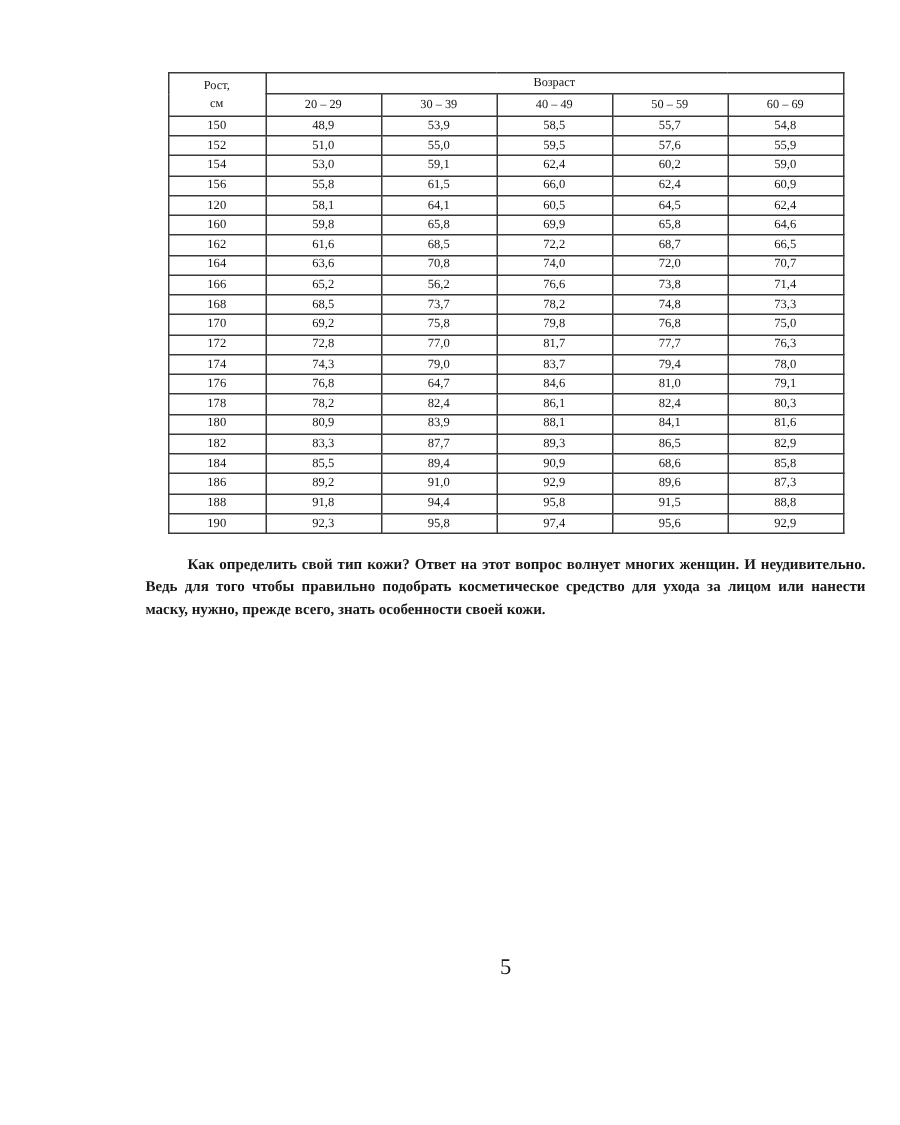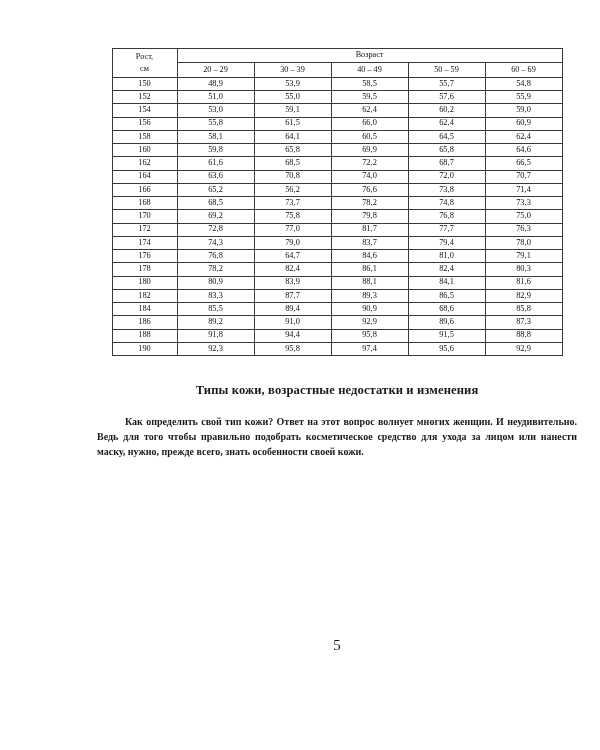--- a/index.html
+++ b/index.html
@@ -163,21 +163,21 @@
           </tr>
           <tr>
             <td class="h">156</td>
             <td class="v">55,8</td>
             <td class="v">61,5</td>
             <td class="v">66,0</td>
             <td class="v">62,4</td>
             <td class="v">60,9</td>
           </tr>
           <tr>
-            <td class="h">158</td>
+            <td class="h">120</td>
             <td class="v">58,1</td>
             <td class="v">64,1</td>
             <td class="v">60,5</td>
             <td class="v">64,5</td>
             <td class="v">62,4</td>
           </tr>
           <tr>
             <td class="h">160</td>
             <td class="v">59,8</td>
             <td class="v">65,8</td>
@@ -302,21 +302,20 @@
             <td class="v">92,3</td>
             <td class="v">95,8</td>
             <td class="v">97,4</td>
             <td class="v">95,6</td>
             <td class="v">92,9</td>
           </tr>
         </tbody>
     </table>
   </div>
 
-  <h2 class="section-title">Типы кожи, возрастные недостатки и изменения</h2>
 
   <div class="body-text">
     <p>Как определить свой тип кожи? Ответ на этот вопрос волнует многих женщин. И неудивительно. Ведь для того чтобы правильно подобрать косметическое средство для ухода за лицом или нанести маску, нужно, прежде всего, знать особенности своей кожи.</p>
   </div>
 
   <div class="page-number">5</div>
 
 </div>
 
 </body></html>

